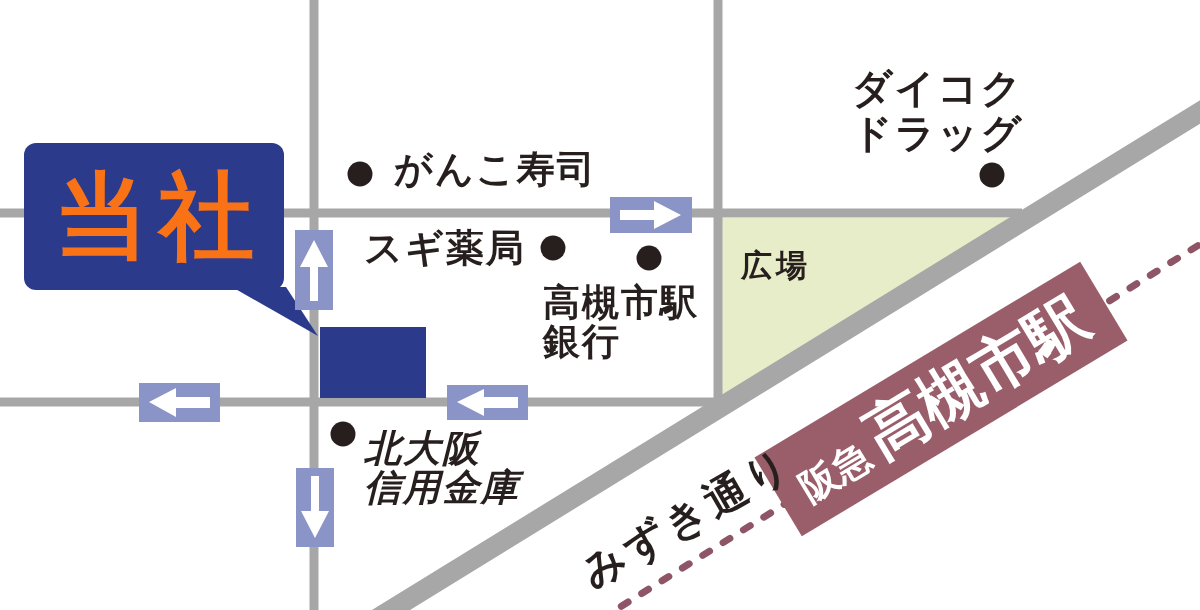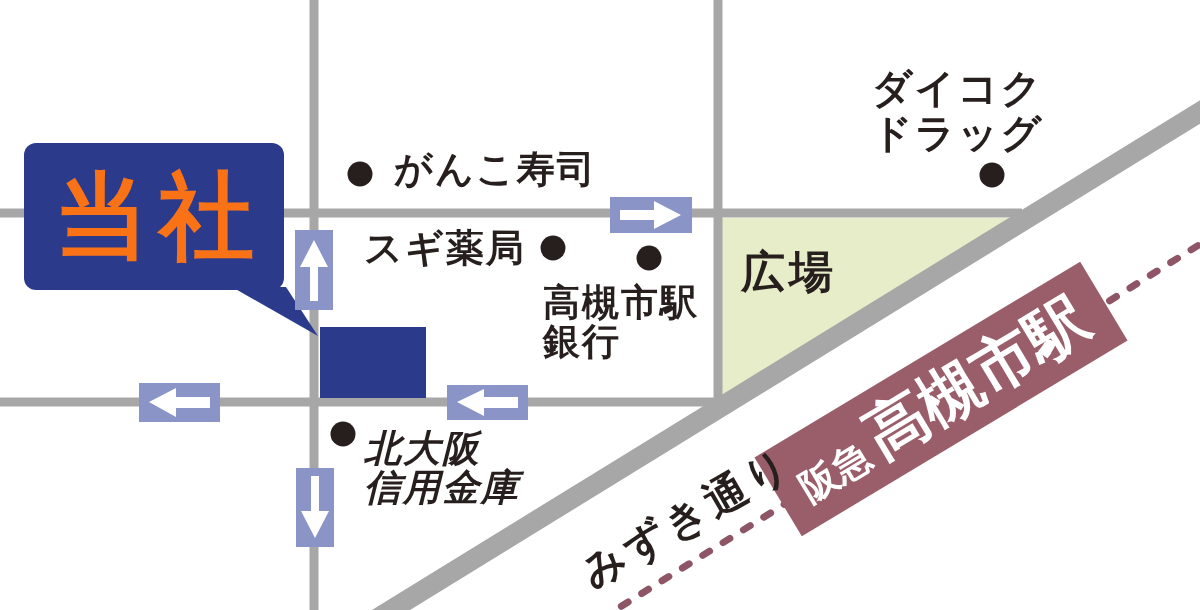--- a/index.html
+++ b/index.html
@@ -16,23 +16,23 @@
     z-index:3;
     color:#261f1d;
     font-weight:bold;
     white-space:pre-line;
     line-height:1.06;
     letter-spacing:2px;
   }
   .lbl-ganko{left:394px;top:149px;font-size:38px;}
   .lbl-sugi{left:364px;top:228px;font-size:38px;}
   .lbl-smbc{left:543px;top:283px;font-size:37px;}
-  .lbl-daikoku{left:845px;top:66px;width:185px;text-align:center;font-size:40px;line-height:1.12;margin-left:20px;}
+  .lbl-daikoku{left:845px;top:66px;width:185px;text-align:center;font-size:40px;line-height:1.12;}
   .lbl-kita{left:364px;top:429px;font-size:37px;font-style:italic;}
-  .lbl-plaza{left:741px;top:249px;font-size:44px;letter-spacing:4px;}
+  .lbl-plaza{left:741px;top:249px;font-size:31px;letter-spacing:4px;}
   .lbl-mizuki{
     left:687px;top:518px;font-size:42px;letter-spacing:4px;
     transform:translate(-50%,-50%) rotate(-30deg);
     white-space:nowrap;
   }
   .callout{
     position:absolute;z-index:4;
     left:24px;top:143px;width:260px;height:147px;
     background:#2c3a8c;border-radius:12px;
     display:flex;align-items:center;justify-content:center;

